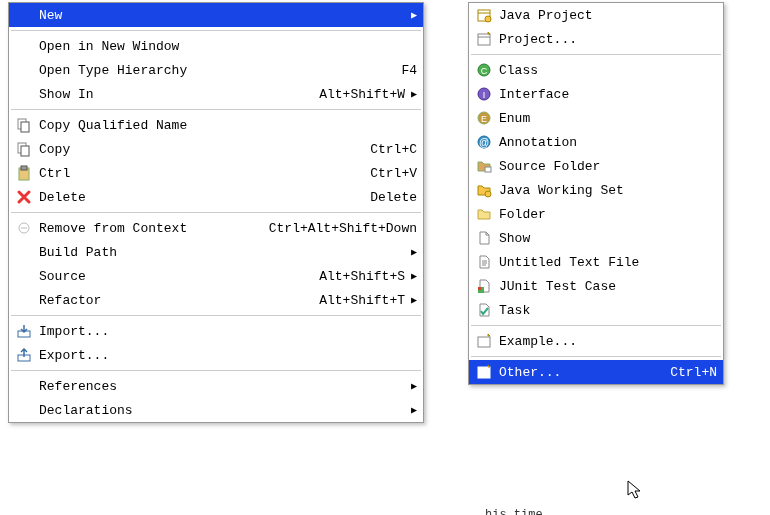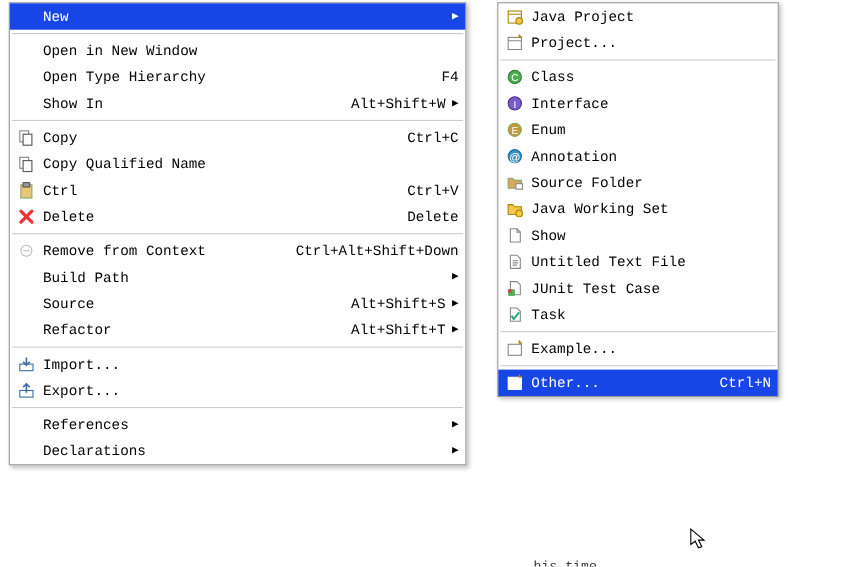--- a/index.html
+++ b/index.html
@@ -17,21 +17,21 @@
       background: #fff;
       border: 1px solid #999;
       box-shadow: 2px 2px 4px rgba(0,0,0,0.25);
     }
     .menu-left {
       left: 8px;
       top: 2px;
       width: 416px;
     }
     .menu-right {
-      left: 452px;
+      left: 468px;
       top: 2px;
       width: 256px;
     }
     .menu-item {
       display: flex;
       align-items: center;
       height: 24px;
       padding: 0 6px 0 4px;
       cursor: default;
       color: #000;
@@ -115,31 +115,31 @@
       <span class="arrow">▶</span>
     </div>
     <div class="separator"></div>
     <div class="menu-item">
       <span class="icon-slot">
         <svg width="16" height="16">
           <rect x="2" y="2" width="8" height="10" fill="#fff" stroke="#888"></rect>
           <rect x="5" y="5" width="8" height="10" fill="#fff" stroke="#555"></rect>
         </svg>
       </span>
+      <span class="label">Copy Qualified Name</span>
+    </div>
+    <div class="menu-item">
+      <span class="icon-slot">
+        <svg width="16" height="16">
+          <rect x="2" y="2" width="8" height="10" fill="#fff" stroke="#888"></rect>
+          <rect x="5" y="5" width="8" height="10" fill="#fff" stroke="#555"></rect>
+        </svg>
+      </span>
       <span class="label">Copy</span>
       <span class="shortcut">Ctrl+C</span>
-    </div>
-    <div class="menu-item">
-      <span class="icon-slot">
-        <svg width="16" height="16">
-          <rect x="2" y="2" width="8" height="10" fill="#fff" stroke="#888"></rect>
-          <rect x="5" y="5" width="8" height="10" fill="#fff" stroke="#555"></rect>
-        </svg>
-      </span>
-      <span class="label">Copy Qualified Name</span>
     </div>
     <div class="menu-item">
       <span class="icon-slot">
         <svg width="16" height="16">
           <rect x="3" y="3" width="10" height="12" fill="#e8c878" stroke="#8a6"></rect>
           <rect x="5" y="1" width="6" height="4" fill="#999" stroke="#555"></rect>
         </svg>
       </span>
       <span class="label">Ctrl</span>
       <span class="shortcut">Ctrl+V</span>
@@ -281,20 +281,28 @@
       <span class="label">Source Folder</span>
     </div>
     <div class="menu-item">
       <span class="icon-slot">
         <svg width="16" height="16">
           <path d="M2 4 L6 4 L8 6 L14 6 L14 13 L2 13 Z" fill="#f6c549" stroke="#a80"></path>
           <circle cx="12" cy="12" r="3" fill="#f6c549" stroke="#a80"></circle>
         </svg>
       </span>
       <span class="label">Java Working Set</span>
+    </div>
+    <div class="menu-item">
+      <span class="icon-slot">
+        <svg width="16" height="16">
+          <path d="M2 4 L6 4 L8 6 L14 6 L14 13 L2 13 Z" fill="#f6e08a" stroke="#c4a838"></path>
+        </svg>
+      </span>
+      <span class="label">Folder</span>
     </div>
     <div class="menu-item">
       <span class="icon-slot">
         <svg width="16" height="16">
           <path d="M4 2 L10 2 L13 5 L13 14 L4 14 Z" fill="#fff" stroke="#888"></path>
           <path d="M10 2 L10 5 L13 5" fill="none" stroke="#888"></path>
         </svg>
       </span>
       <span class="label">Show</span>
     </div>

